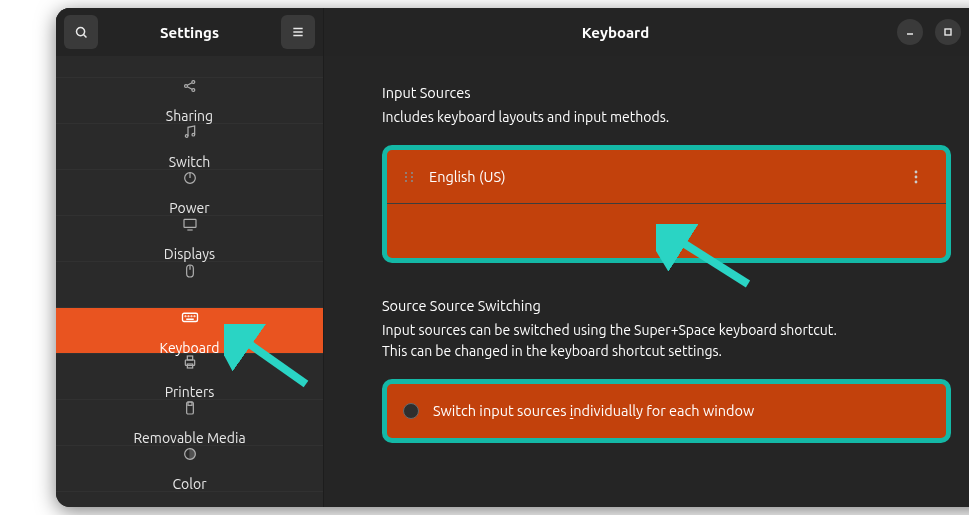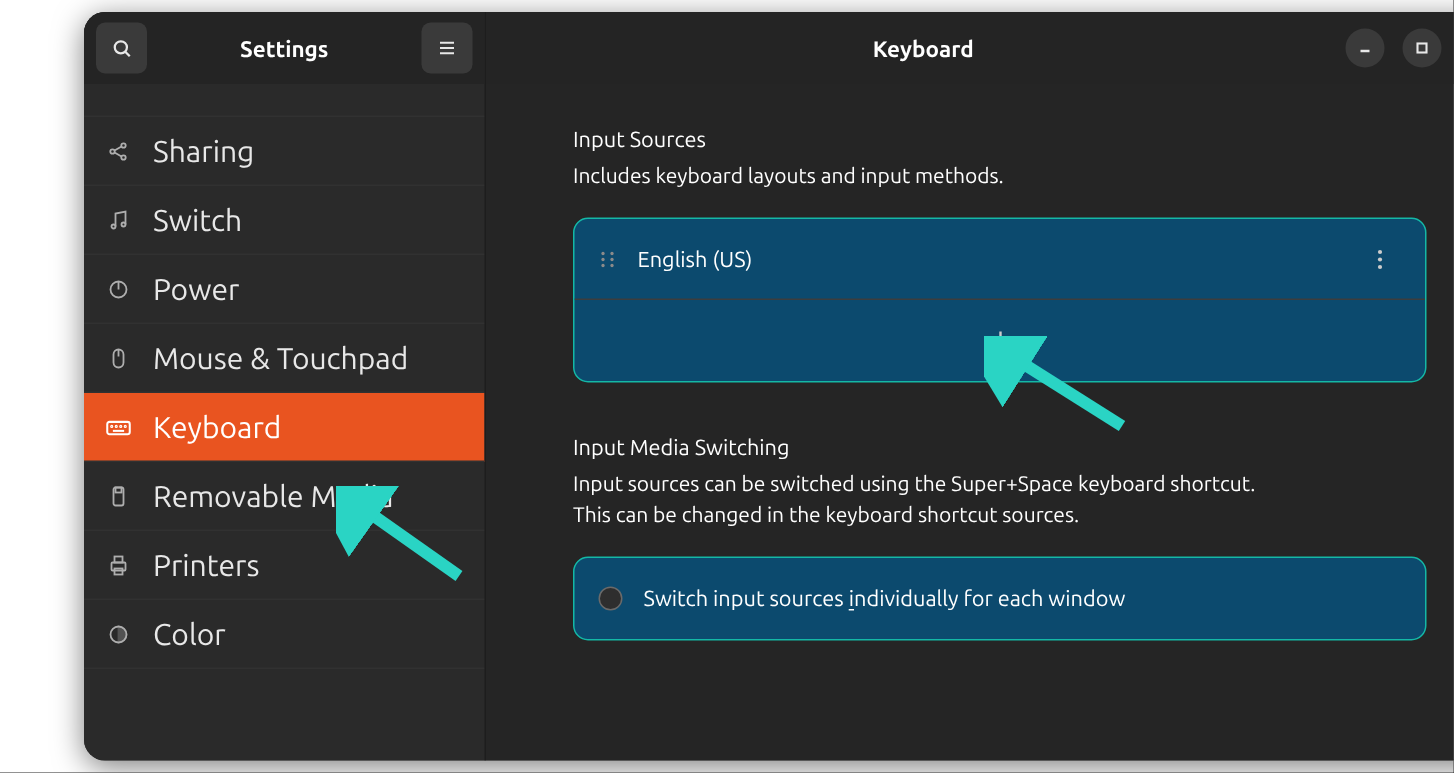--- a/index.html
+++ b/index.html
@@ -58,23 +58,24 @@
     overflow-y: hidden;
     padding-top: 4px;
   }
   .sidebar-item {
     height: 46px;
     display: flex;
     align-items: center;
     padding: 0 14px;
     gap: 14px;
     color: #e8e8e8;
-    font-size: 20px;
+    font-size: 14px;
     cursor: pointer;
     border-bottom: 1px solid #313131;
+    flex-direction: column;
   }
   .sidebar-item.active {
     background: #e95420;
     color: #fff;
   }
   .sidebar-item .s-icon {
     width: 18px;
     height: 18px;
     display: flex;
     align-items: center;
@@ -137,23 +138,23 @@
     font-size: 14.5px;
     margin-bottom: 6px;
   }
   .section-desc {
     color: #ffffff;
     font-size: 14px;
     line-height: 1.45;
     margin-bottom: 18px;
   }
   .card {
-    border: 1px solid #14b8a6;
+    border: 5px solid #14b8a6;
     border-radius: 10px;
-    background: #0c4a6e;
+    background: #c2410c;
     margin-bottom: 34px;
     overflow: hidden;
   }
   .card-row {
     height: 54px;
     display: flex;
     align-items: center;
     padding: 0 16px;
     border-bottom: 1px solid #3d3d3d;
     color: #fff;
@@ -262,64 +263,72 @@
       <div class="sidebar-item">
         <span class="s-icon">
           <svg width="16" height="16" viewBox="0 0 24 24" fill="none" stroke="currentColor" stroke-width="1.8">
               <circle cx="12" cy="12" r="8"></circle>
               <line x1="12" y1="4" x2="12" y2="12"></line>
             </svg>
         </span>
         <span>Power</span>
       </div>
 
+      <div class="sidebar-item">
+        <span class="s-icon">
+          <svg width="16" height="16" viewBox="0 0 24 24" fill="none" stroke="currentColor" stroke-width="1.8">
+              <rect x="3" y="5" width="18" height="12" rx="1"></rect>
+              <line x1="8" y1="21" x2="16" y2="21"></line>
+            </svg>
+        </span>
+        <span>Displays</span>
+      </div>
 
       <div class="sidebar-item">
         <span class="s-icon">
           <svg width="16" height="16" viewBox="0 0 24 24" fill="none" stroke="currentColor" stroke-width="1.8">
               <rect x="7" y="3" width="10" height="18" rx="5"></rect>
               <line x1="12" y1="3" x2="12" y2="10"></line>
             </svg>
         </span>
-        <span>Mouse &amp; Touchpad</span>
       </div>
 
       <div class="sidebar-item active">
         <span class="s-icon">
           <svg width="18" height="18" viewBox="0 0 24 24" fill="none" stroke="currentColor" stroke-width="1.8">
               <rect x="2" y="7" width="20" height="11" rx="2"></rect>
               <line x1="7" y1="15" x2="17" y2="15"></line>
               <circle cx="6" cy="11" r="0.5"></circle>
               <circle cx="10" cy="11" r="0.5"></circle>
               <circle cx="14" cy="11" r="0.5"></circle>
               <circle cx="18" cy="11" r="0.5"></circle>
             </svg>
         </span>
         <span>Keyboard</span>
       </div>
 
       <div class="sidebar-item">
         <span class="s-icon">
           <svg width="16" height="16" viewBox="0 0 24 24" fill="none" stroke="currentColor" stroke-width="1.8">
-              <rect x="7" y="3" width="10" height="18" rx="2"></rect>
-              <rect x="9" y="3" width="6" height="5"></rect>
-            </svg>
-        </span>
-        <span>Removable Media</span>
-      </div>
-
-      <div class="sidebar-item">
-        <span class="s-icon">
-          <svg width="16" height="16" viewBox="0 0 24 24" fill="none" stroke="currentColor" stroke-width="1.8">
               <rect x="5" y="9" width="14" height="8" rx="1"></rect>
               <rect x="8" y="3" width="8" height="6"></rect>
               <rect x="8" y="15" width="8" height="6"></rect>
             </svg>
         </span>
         <span>Printers</span>
+      </div>
+
+      <div class="sidebar-item">
+        <span class="s-icon">
+          <svg width="16" height="16" viewBox="0 0 24 24" fill="none" stroke="currentColor" stroke-width="1.8">
+              <rect x="7" y="3" width="10" height="18" rx="2"></rect>
+              <rect x="9" y="3" width="6" height="5"></rect>
+            </svg>
+        </span>
+        <span>Removable Media</span>
       </div>
 
       <div class="sidebar-item">
         <span class="s-icon">
           <svg width="16" height="16" viewBox="0 0 24 24" fill="none" stroke="currentColor" stroke-width="1.8">
               <circle cx="12" cy="12" r="8"></circle>
               <path d="M12 4 a8 8 0 0 1 0 16 z" fill="currentColor" opacity="0.3"></path>
             </svg>
         </span>
         <span>Color</span>
@@ -378,24 +387,24 @@
           </span>
         </div>
         <div class="card-row add-row">
           <svg width="14" height="14" viewBox="0 0 14 14" stroke="#ccc" stroke-width="1.6">
               <line x1="7" y1="1" x2="7" y2="13"></line>
               <line x1="1" y1="7" x2="13" y2="7"></line>
             </svg>
         </div>
       </div>
 
-      <div class="section-title">Input Media Switching</div>
+      <div class="section-title">Source Source Switching</div>
       <div class="section-desc">
         <span>Input sources can be switched using the Super+Space keyboard shortcut.</span><br>
-        <span>This can be changed in the keyboard shortcut sources.</span>
+        <span>This can be changed in the keyboard shortcut settings.</span>
       </div>
 
       <div class="card" style="margin-bottom:0;">
         <div class="card-row">
           <span class="radio"></span>
           <span>
             <span>Switch input sources </span><span class="underline-access">i</span><span>ndividually for each window</span>
           </span>
         </div>
       </div>

